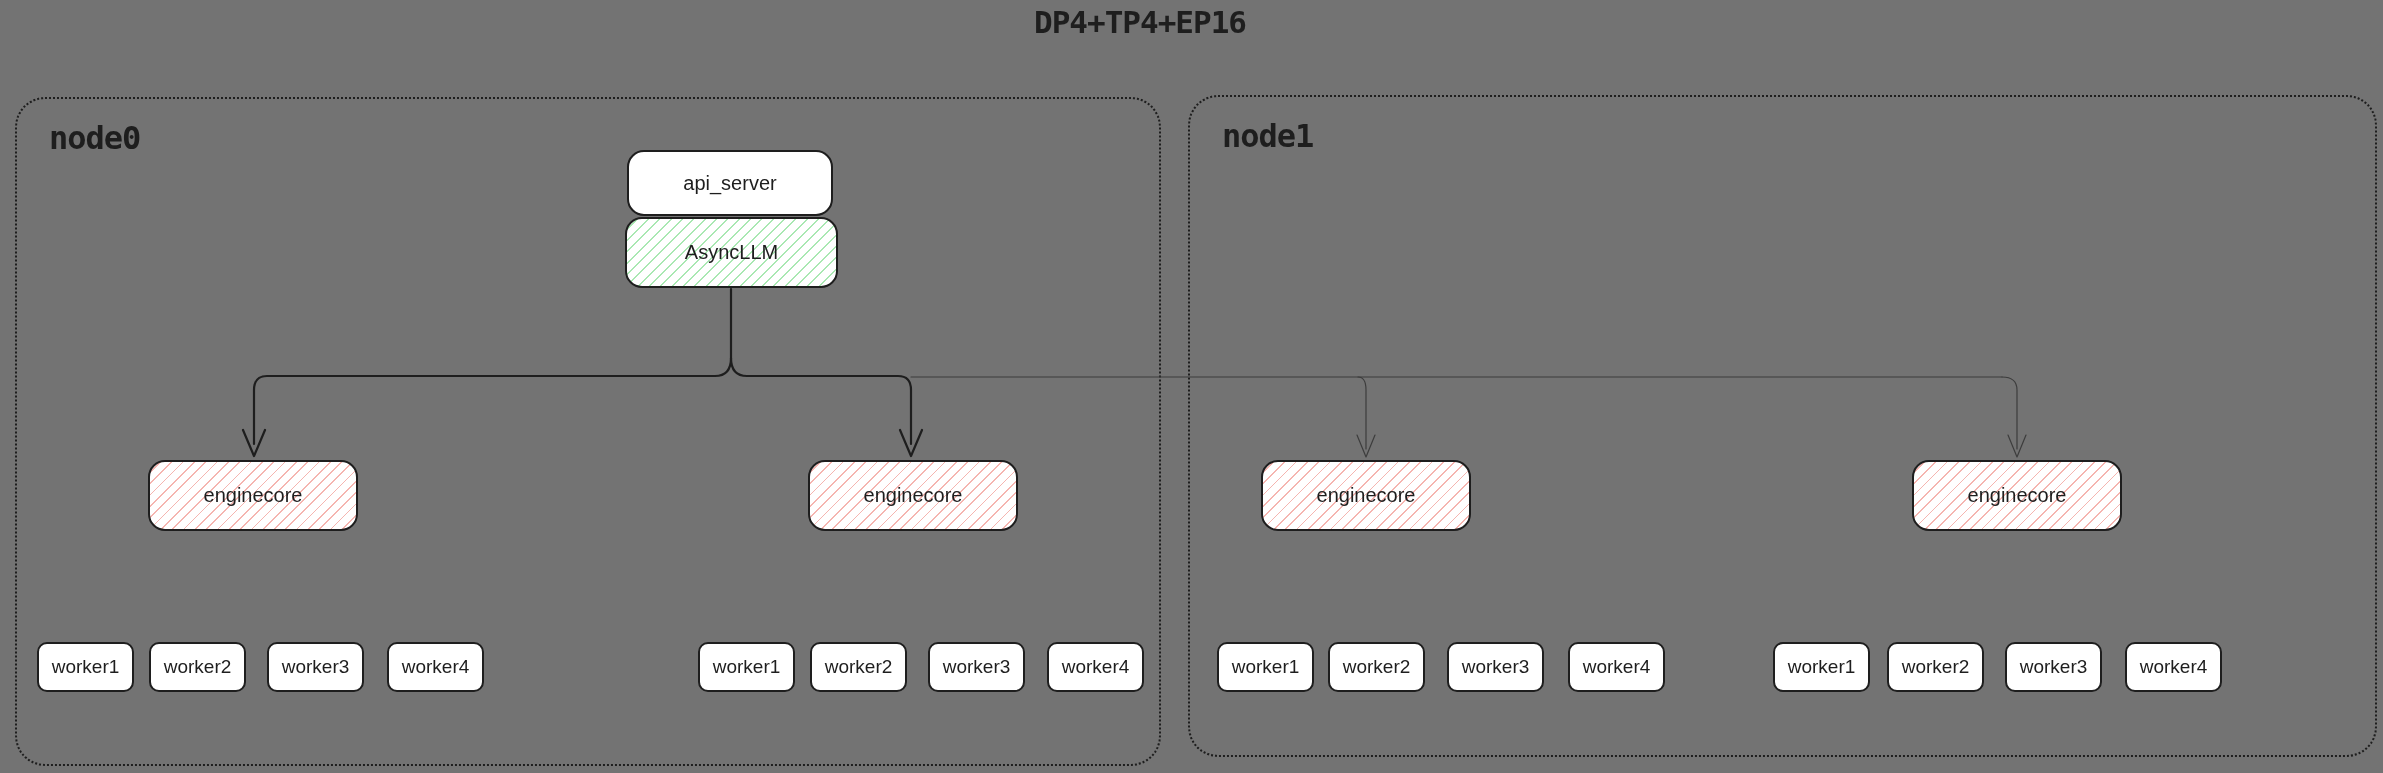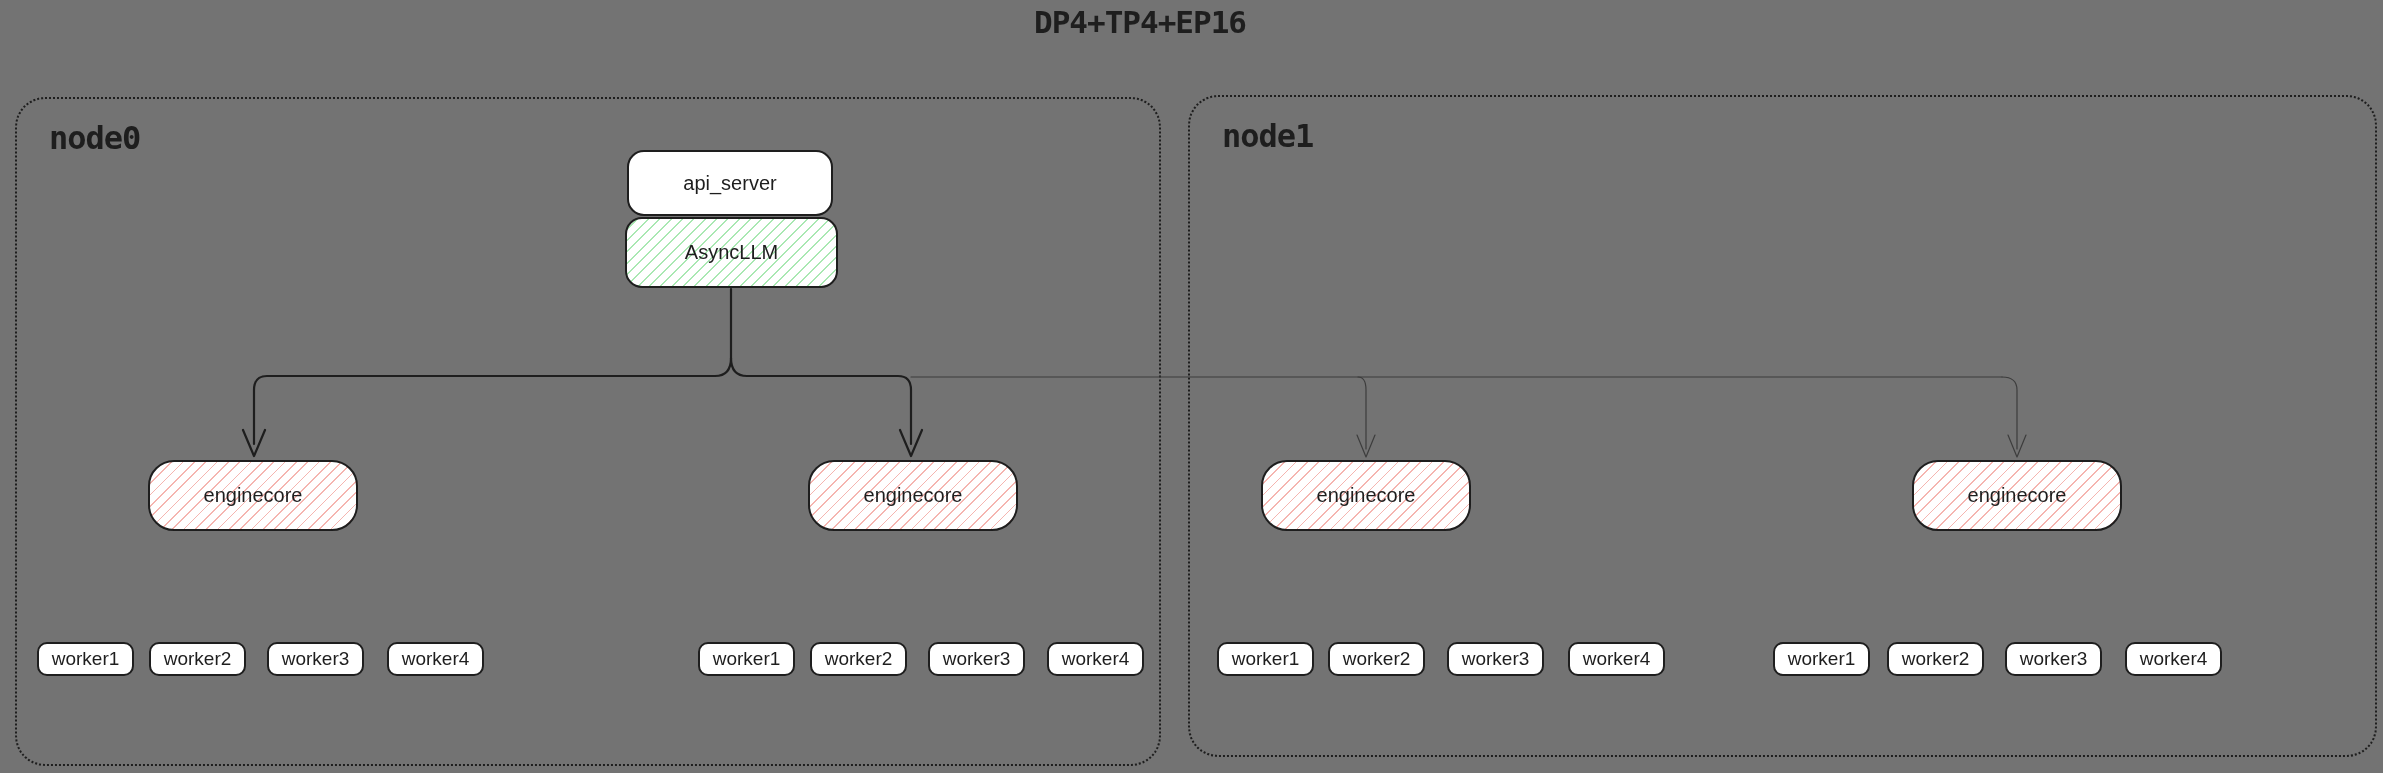--- a/index.html
+++ b/index.html
@@ -45,33 +45,33 @@
     left:625px;top:217px;width:213px;height:71px;
     background-color:#ffffff;
     background-image:repeating-linear-gradient(
       135deg,
       transparent 0px, transparent 6.6px,
       var(--green-hatch,#a9e8b2) 6.6px, var(--green-hatch,#a9e8b2) 8px);
     text-align:right;
   }
   .enginecore{
     top:460px;width:210px;height:71px;
-    border-radius:26px;
+    border-radius:17px;
     background-color:#ffffff;
     background-image:repeating-linear-gradient(
       135deg,
       transparent 0px, transparent 6.8px,
       var(--red-hatch,#f5b5b0) 6.8px, var(--red-hatch,#f5b5b0) 8px);
   }
   #enginecore-0{left:148px;}
   #enginecore-1{left:808px;}
   #enginecore-2{left:1261px;}
   #enginecore-3{left:1912px;}
   .worker{
-    top:642px;width:97px;height:34px;
+    top:642px;width:97px;height:50px;
     border-radius:10px;
     font-size:19px;
   }
   #connectors{position:absolute;left:0;top:0;pointer-events:none;}
   .edge-bold{fill:none;stroke:var(--stroke,#1e1e1e);stroke-width:2.2;stroke-linecap:round;stroke-linejoin:round;}
   .edge-thin{fill:none;stroke:var(--thin-stroke,#3d3d3d);stroke-width:1.2;stroke-linecap:round;stroke-linejoin:round;}
 </style>
 </head>
 <body>
 

